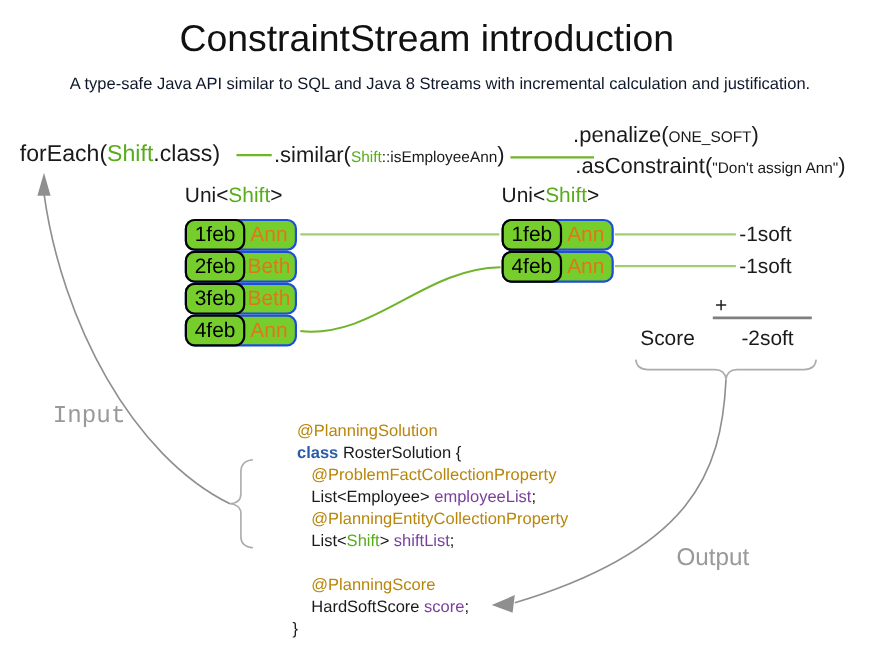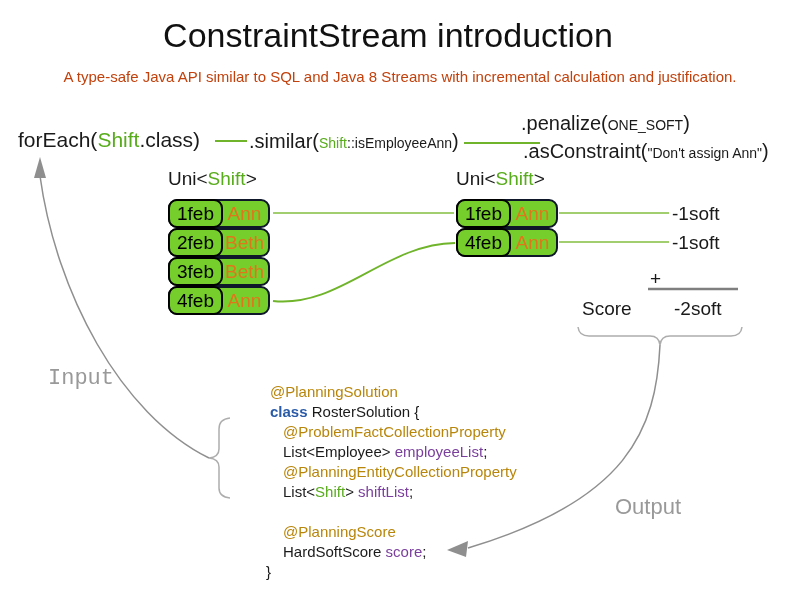--- a/index.html
+++ b/index.html
@@ -10,29 +10,29 @@
     --kw-blue:#2A5BA8;
     --field-purple:#7A3E9C;
     --flow-gray:#999999;
     --curve-gray:#8F8F8F;
   }
   html,body{margin:0;padding:0;}
   body{font-family:"Liberation Sans", sans-serif; background:#ffffff;}
   #stage{position:relative;width:800px;height:600px;background:#ffffff;overflow:hidden;}
   .abs{position:absolute;line-height:1;}
   #title{left:0;top:18px;width:776px;text-align:center;font-size:34px;color:#111;}
-  #subtitle{left:0;top:69px;width:800px;text-align:center;font-size:15px;color:#c2410c;}
+  #subtitle{left:0;top:69px;width:800px;text-align:center;font-size:15px;color:#0f172a;}
   .codeline-big{font-size:21px;color:#1a1a1a;white-space:nowrap;}
   .pipe{font-size:20px;color:#1a1a1a;white-space:nowrap;}
   .pipe .sm{font-size:14px;}
   .green-t{color:var(--shift-green);}
   .stream-header{font-size:19px;color:#1a1a1a;white-space:nowrap;}
   .stream-table{display:flex;flex-direction:column;}
   .srow{box-sizing:border-box;width:102px;height:29px;background:var(--box-green);
-        border:2px solid #0f172a;border-radius:9px;display:flex;align-items:center;}
+        border:2px solid #1d4ed8;border-radius:9px;display:flex;align-items:center;}
   .srow .date{box-sizing:border-box;margin:-2px;height:29px;width:55px;background:var(--box-green);
         border:2px solid #000;border-radius:9px;display:flex;align-items:center;justify-content:center;
         font-size:19px;color:#000;}
   .srow .emp{flex:1;text-align:center;font-size:19px;color:var(--emp-orange);}
   .scoretext{font-size:19px;color:#1a1a1a;white-space:nowrap;}
   .flowlabel{font-size:22px;color:var(--flow-gray);white-space:nowrap;}
   #codeblock{left:266px;top:382px;font-size:15px;color:#1a1a1a;}
   #codeblock .cl{height:20px;line-height:20px;white-space:pre;}
   #codeblock .ind0{padding-left:4px;}
   #codeblock .ind1{padding-left:17px;}

